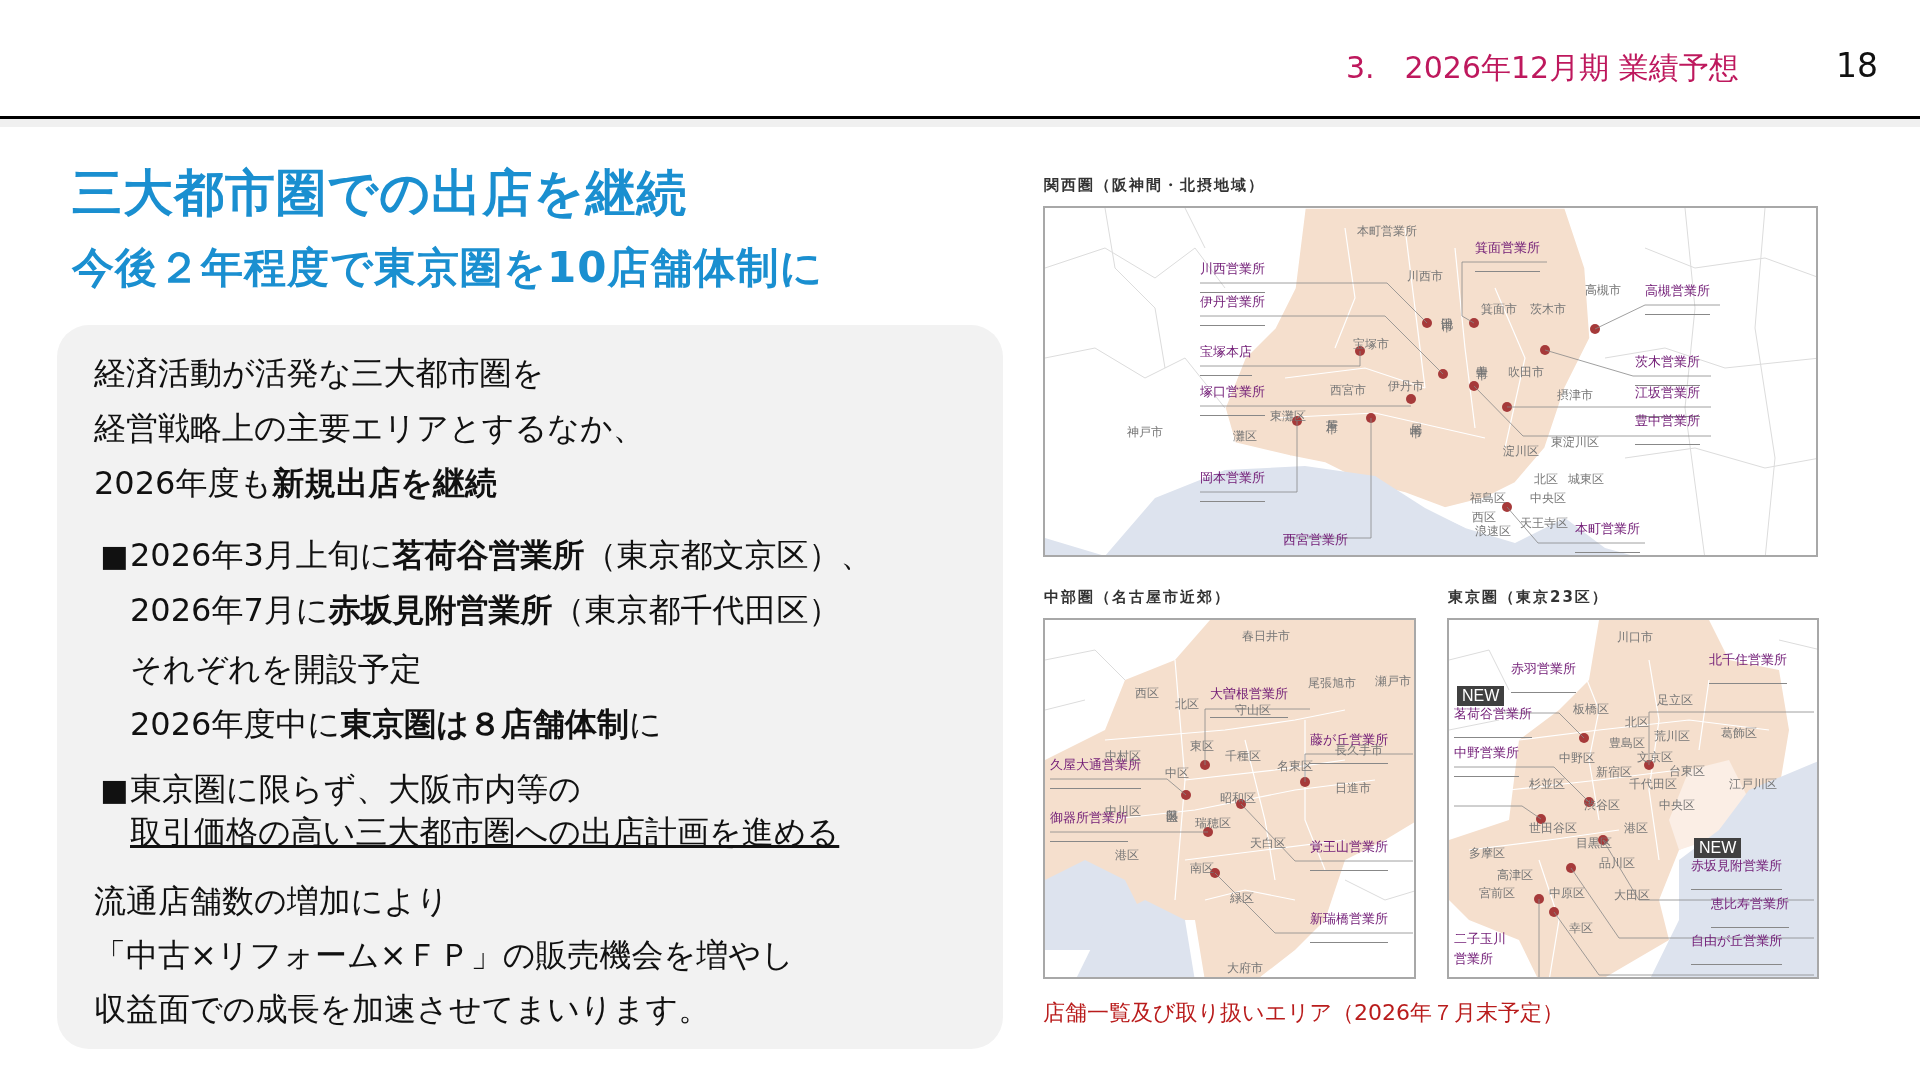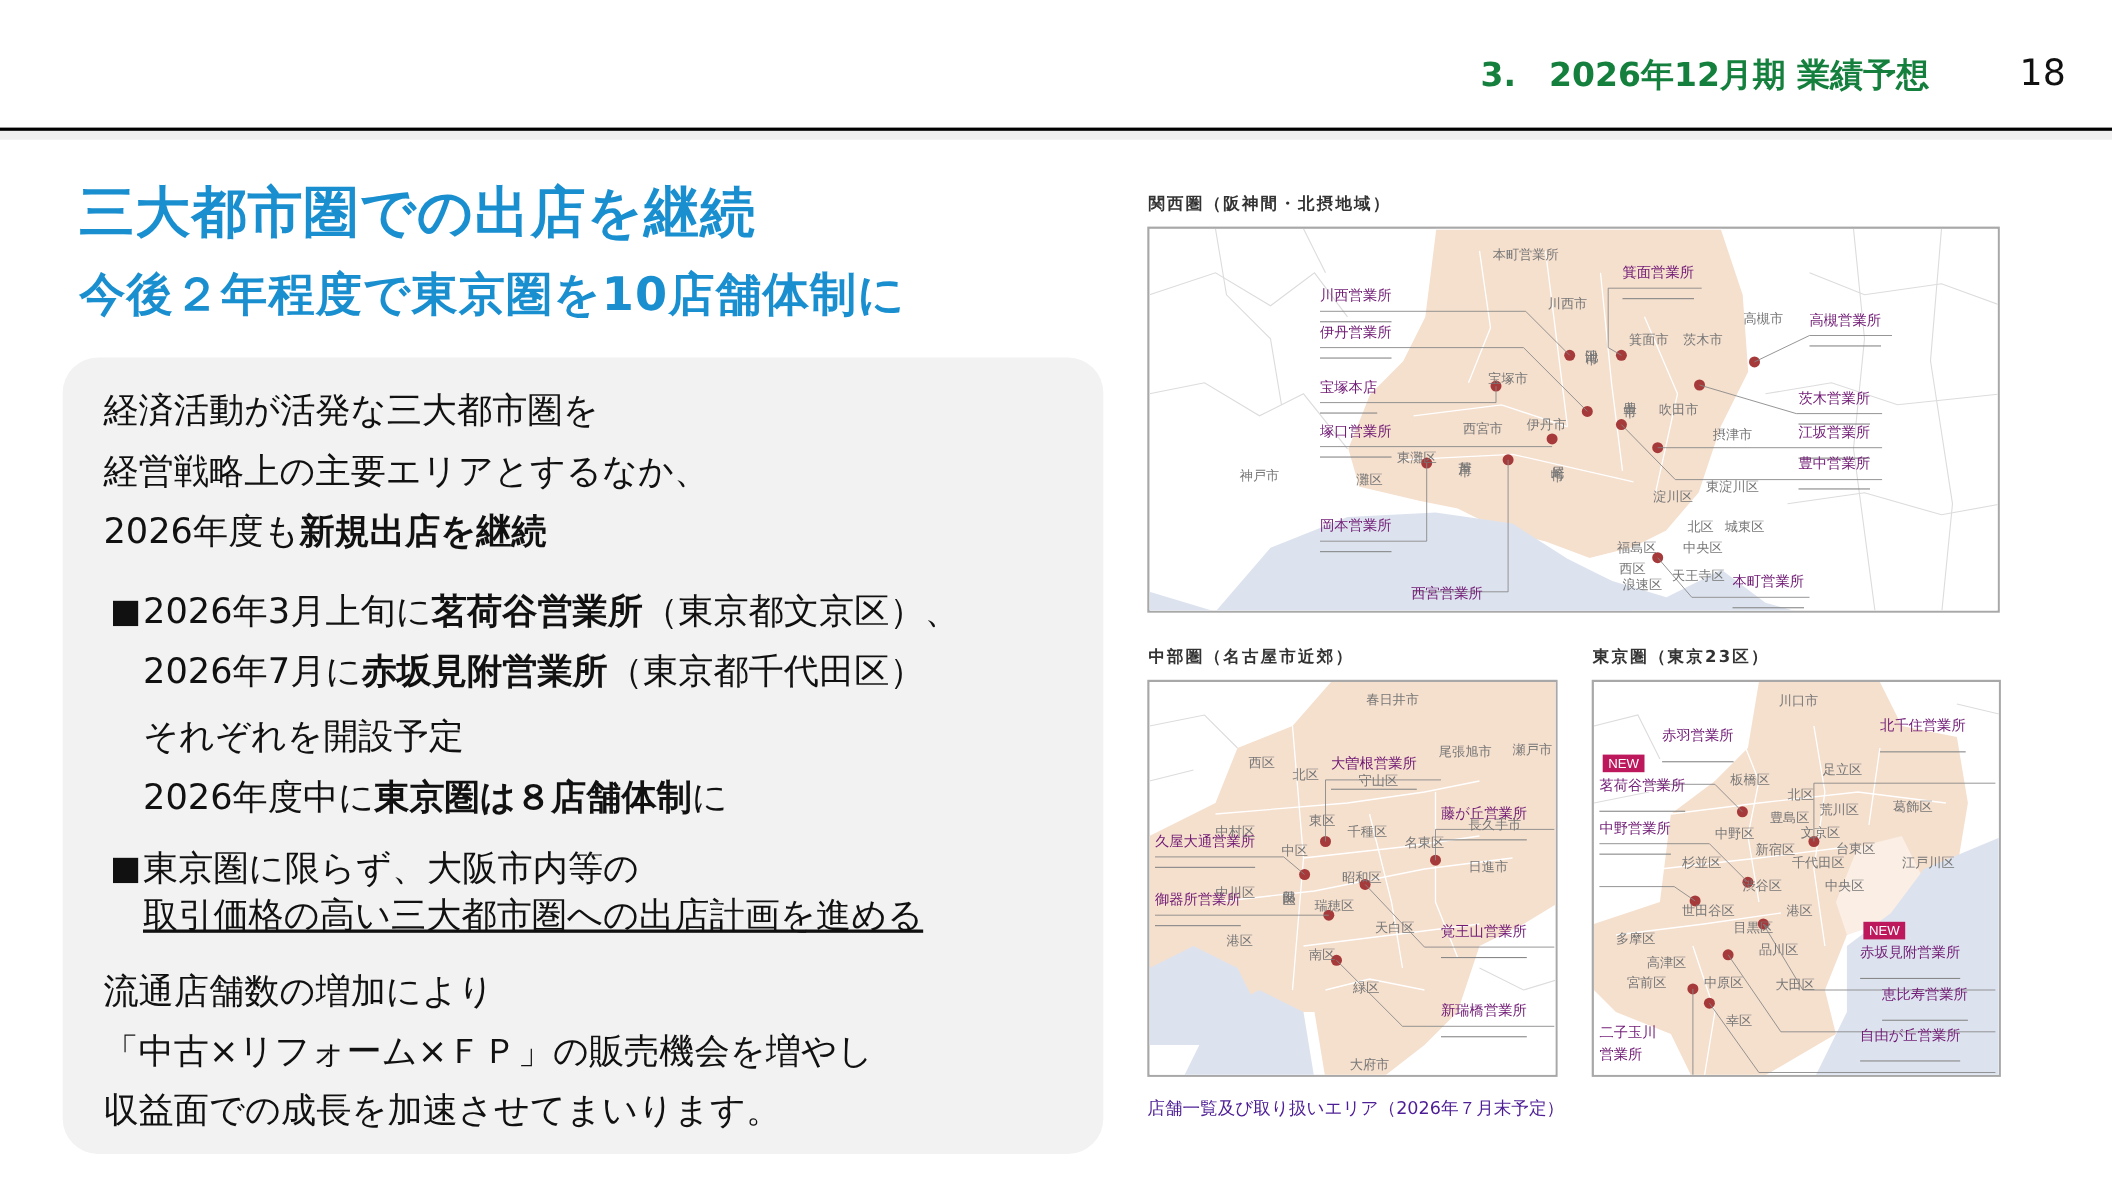--- a/index.html
+++ b/index.html
@@ -1,42 +1,42 @@
 <!DOCTYPE html>
 <html><head>
 <meta charset="utf-8">
 <style>
   * { margin: 0; padding: 0; box-sizing: border-box; }
   html, body { width: 1920px; height: 1080px; background: #ffffff; overflow: hidden; }
   body { font-family: "DejaVu Sans", "Liberation Sans", sans-serif; color: #000; position: relative; }
 
   .header { position: absolute; left: 0; top: 0; width: 1920px; height: 118px; }
   .page-title { position: absolute; left: 34px; top: 26px; font-size: 52px; font-weight: bold; letter-spacing: 2px; color: #000; }
-  .section-label { position: absolute; left: 1346px; top: 48px; font-size: 30px; font-weight: bold; color: #15803d; }
+  .section-label { position: absolute; left: 1346px; top: 48px; font-size: 30px; font-weight: normal; color: #be185d; }
   .page-number { position: absolute; left: 1836px; top: 46px; font-size: 33px; color: #111; }
   .header-rule { position: absolute; left: 0; top: 116px; width: 1920px; height: 3px; background: #000; }
   .header-band { position: absolute; left: 0; top: 119px; width: 1920px; height: 8px; background: #f0f0f0; }
 
   .headline1 { position: absolute; left: 72px; top: 160px; font-size: 50px; font-weight: bold; color: #1a8fd0; letter-spacing: 1px; }
   .headline2 { position: absolute; left: 72px; top: 240px; font-size: 42px; font-weight: bold; color: #1a8fd0; letter-spacing: 1px; }
 
   .body-card { position: absolute; left: 57px; top: 325px; width: 946px; height: 724px; background: #f2f2f2; border-radius: 32px; }
   .body-text { position: absolute; font-size: 32px; color: #111; white-space: nowrap; }
   .body-text b { font-weight: bold; }
   .bullet { position: absolute; font-size: 30px; color: #111; }
 
   .map-caption { position: absolute; font-size: 15px; font-weight: bold; color: #333; letter-spacing: 2px; }
   .map-box { position: absolute; border: 2px solid #a8a8a8; background: #ffffff; overflow: hidden; }
   .map-box svg { position: absolute; left: 0; top: 0; }
   .store-label { position: absolute; font-size: 13px; color: #701a75; white-space: nowrap; border-bottom: 1px solid #888; padding-bottom: 14px; }
   .area-label { position: absolute; font-size: 12px; color: #777; white-space: nowrap; }
   .area-label.vert { writing-mode: vertical-rl; letter-spacing: 1px; }
-  .new-badge { position: absolute; background: #be185d; color: #fff; font-size: 12px; padding: 1px 5px; font-family: "Liberation Sans", sans-serif; }
-
-  .footer-caption { position: absolute; left: 1043px; top: 998px; font-size: 16px; color: #4c1d95; }
+  .new-badge { position: absolute; background: #404040; color: #fff; font-size: 16px; padding: 1px 5px; font-family: "Liberation Sans", sans-serif; }
+
+  .footer-caption { position: absolute; left: 1043px; top: 998px; font-size: 22px; color: #b91c1c; }
 </style>
 </head>
 <body>
 
 <div class="header">
   <div class="section-label">3.　2026年12月期 業績予想</div>
   <div class="page-number">18</div>
   <div class="header-rule"></div>
   <div class="header-band"></div>
 </div>

